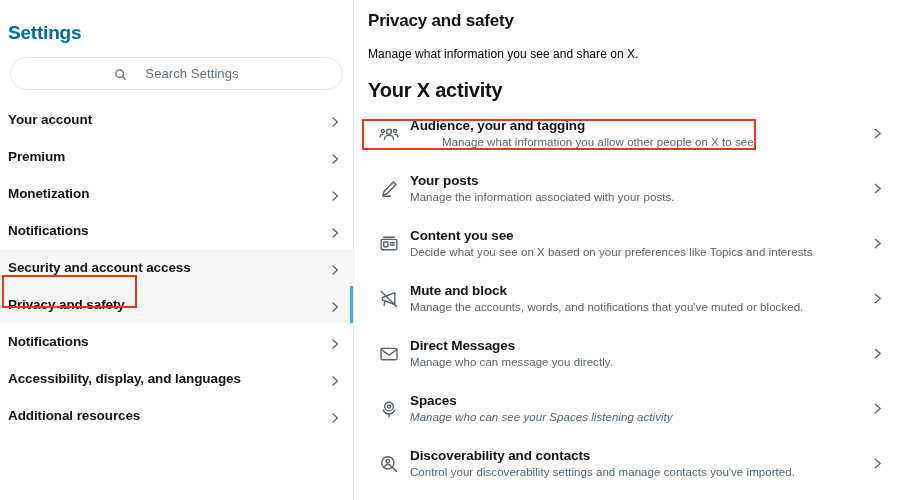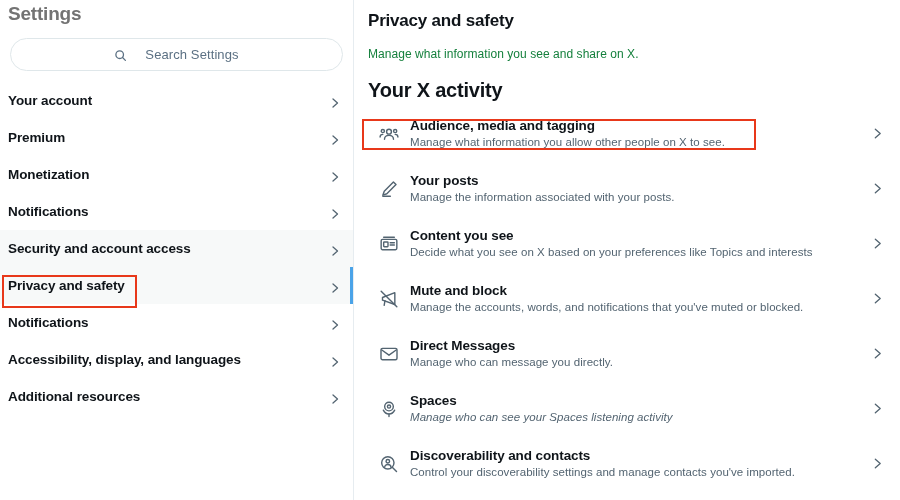--- a/index.html
+++ b/index.html
@@ -21,23 +21,23 @@
     position: relative;
     width: 354px;
     height: 500px;
     background: #ffffff;
     border-right: 1px solid #e6ecf0;
     flex: 0 0 354px;
   }
   .sb-title {
     font-size: 19px;
     font-weight: 700;
-    color: #737373;
+    color: #0369a1;
     letter-spacing: -0.2px;
-    padding: 1px 0 0 8px;
+    padding: 20px 0 0 8px;
     line-height: 26px;
   }
   .search-wrap {
     margin: 11px 10px 0 10px;
     height: 33px;
     border: 1px solid #dfe7ea;
     border-radius: 18px;
     display: flex;
     align-items: center;
     justify-content: center;
@@ -122,21 +122,21 @@
   .main-title {
     font-size: 17px;
     font-weight: 700;
     color: #0f1419;
     letter-spacing: -0.2px;
     padding-top: 9px;
     line-height: 24px;
   }
   .main-sub {
     font-size: 12px;
-    color: #15803d;
+    color: #000000;
     line-height: 16px;
     padding-top: 13px;
     letter-spacing: 0.05px;
   }
   .section-head {
     font-size: 20px;
     font-weight: 700;
     color: #0f1419;
     letter-spacing: -0.2px;
     padding-top: 17px;
@@ -334,22 +334,22 @@
           <svg viewBox="0 0 24 24" fill="none" stroke="currentColor" stroke-width="1.7" stroke-linecap="round" stroke-linejoin="round">
             <circle cx="12" cy="9.2" r="2.9"></circle>
             <path d="M6.6 18.4c0-3 2.4-4.8 5.4-4.8s5.4 1.8 5.4 4.8"></path>
             <circle cx="4.6" cy="8.4" r="1.9"></circle>
             <path d="M1.3 15.6c0-2 1.4-3.2 3.3-3.2"></path>
             <circle cx="19.4" cy="8.4" r="1.9"></circle>
             <path d="M22.7 15.6c0-2-1.4-3.2-3.3-3.2"></path>
           </svg>
         </span>
         <span class="row-text">
-          <span class="row-title" style="display: block;">Audience, media and tagging</span>
-          <span class="row-desc" style="display: block;">Manage what information you allow other people on X to see.</span>
+          <span class="row-title" style="display: block;">Audience, your and tagging</span>
+          <span class="row-desc" style="display: block; margin-left: 32px;">Manage what information you allow other people on X to see.</span>
         </span>
         <span class="row-chev">
           <svg viewBox="0 0 24 24" fill="none" stroke="currentColor" stroke-width="2.4" stroke-linecap="round" stroke-linejoin="round">
               <polyline points="8 4 17 12 8 20"></polyline>
             </svg>
         </span>
       </div>
 
       <div class="row">
         <span class="row-icon">

